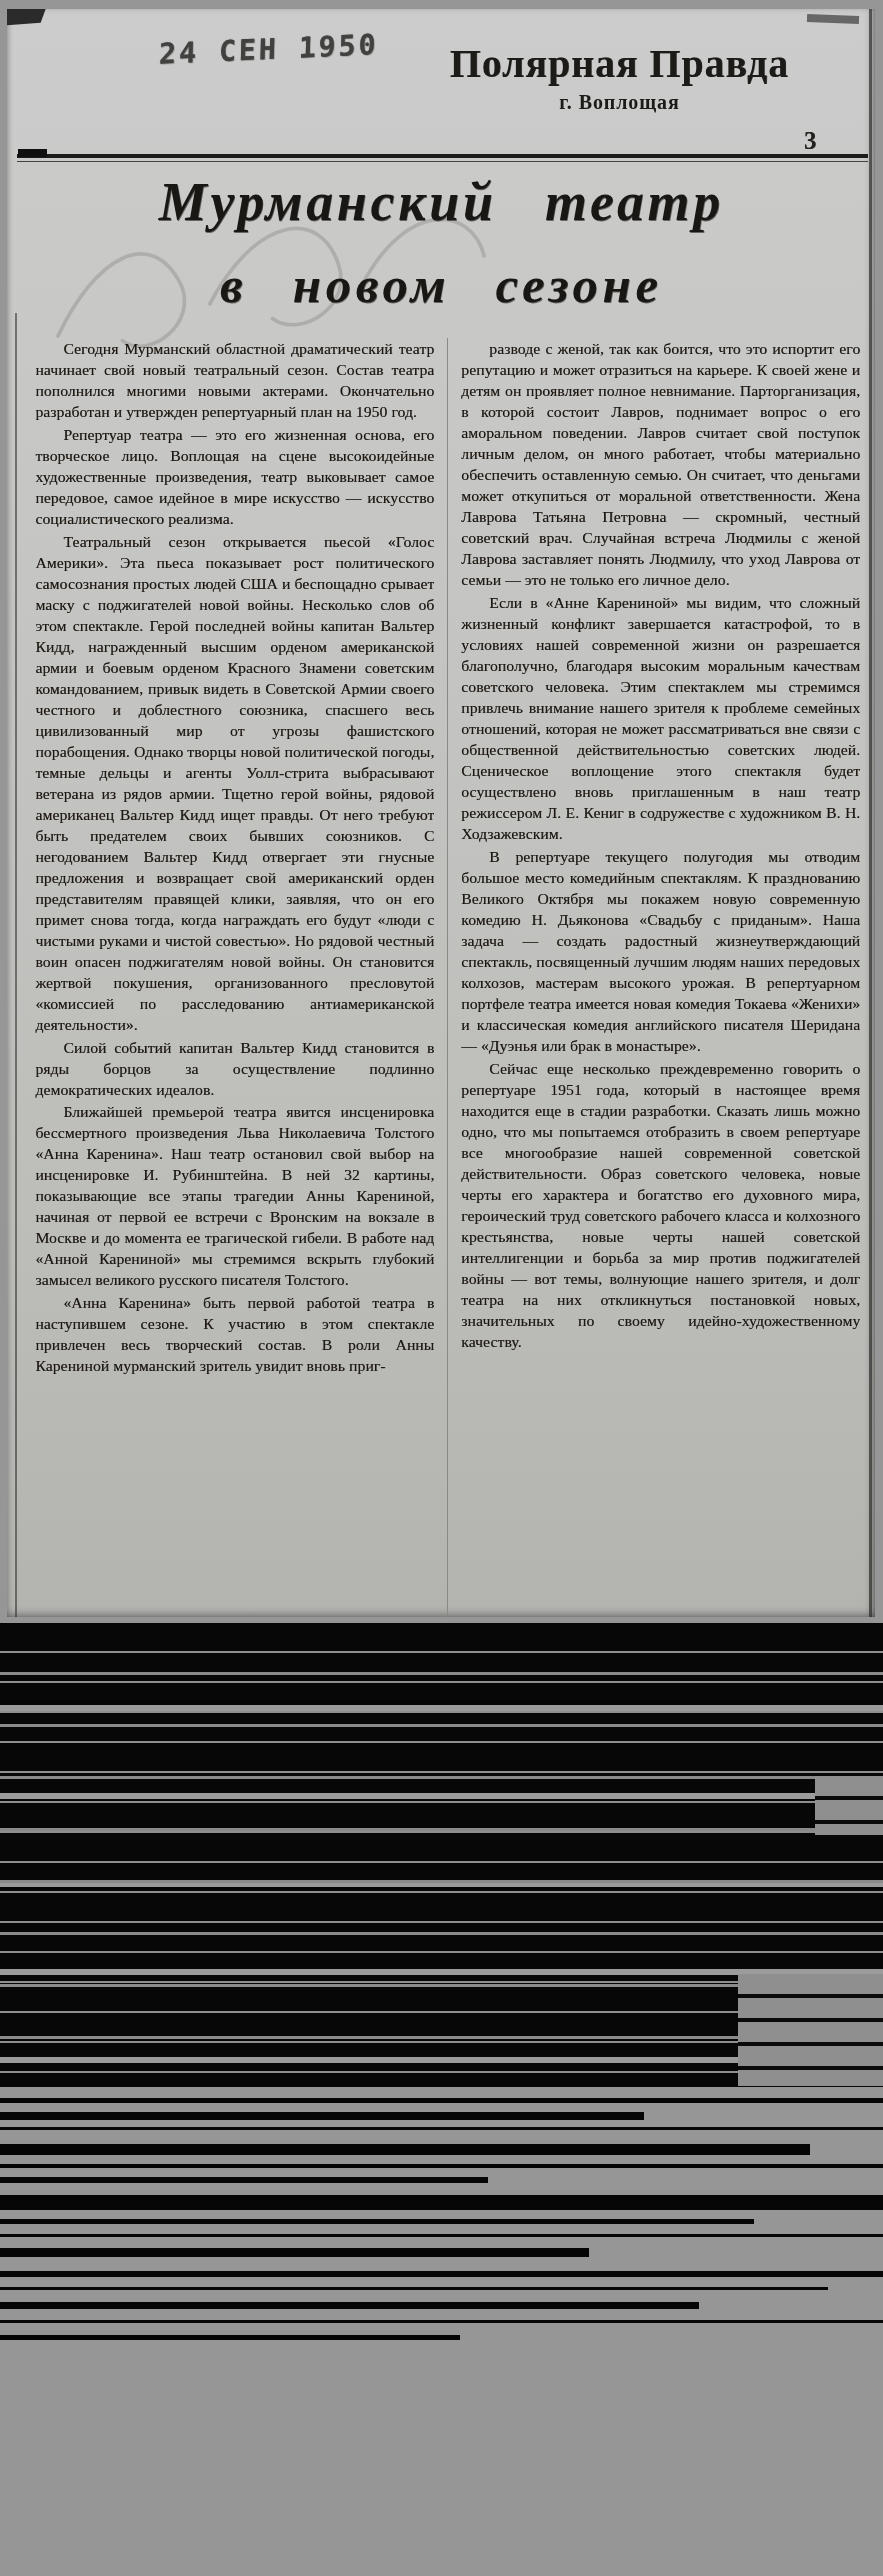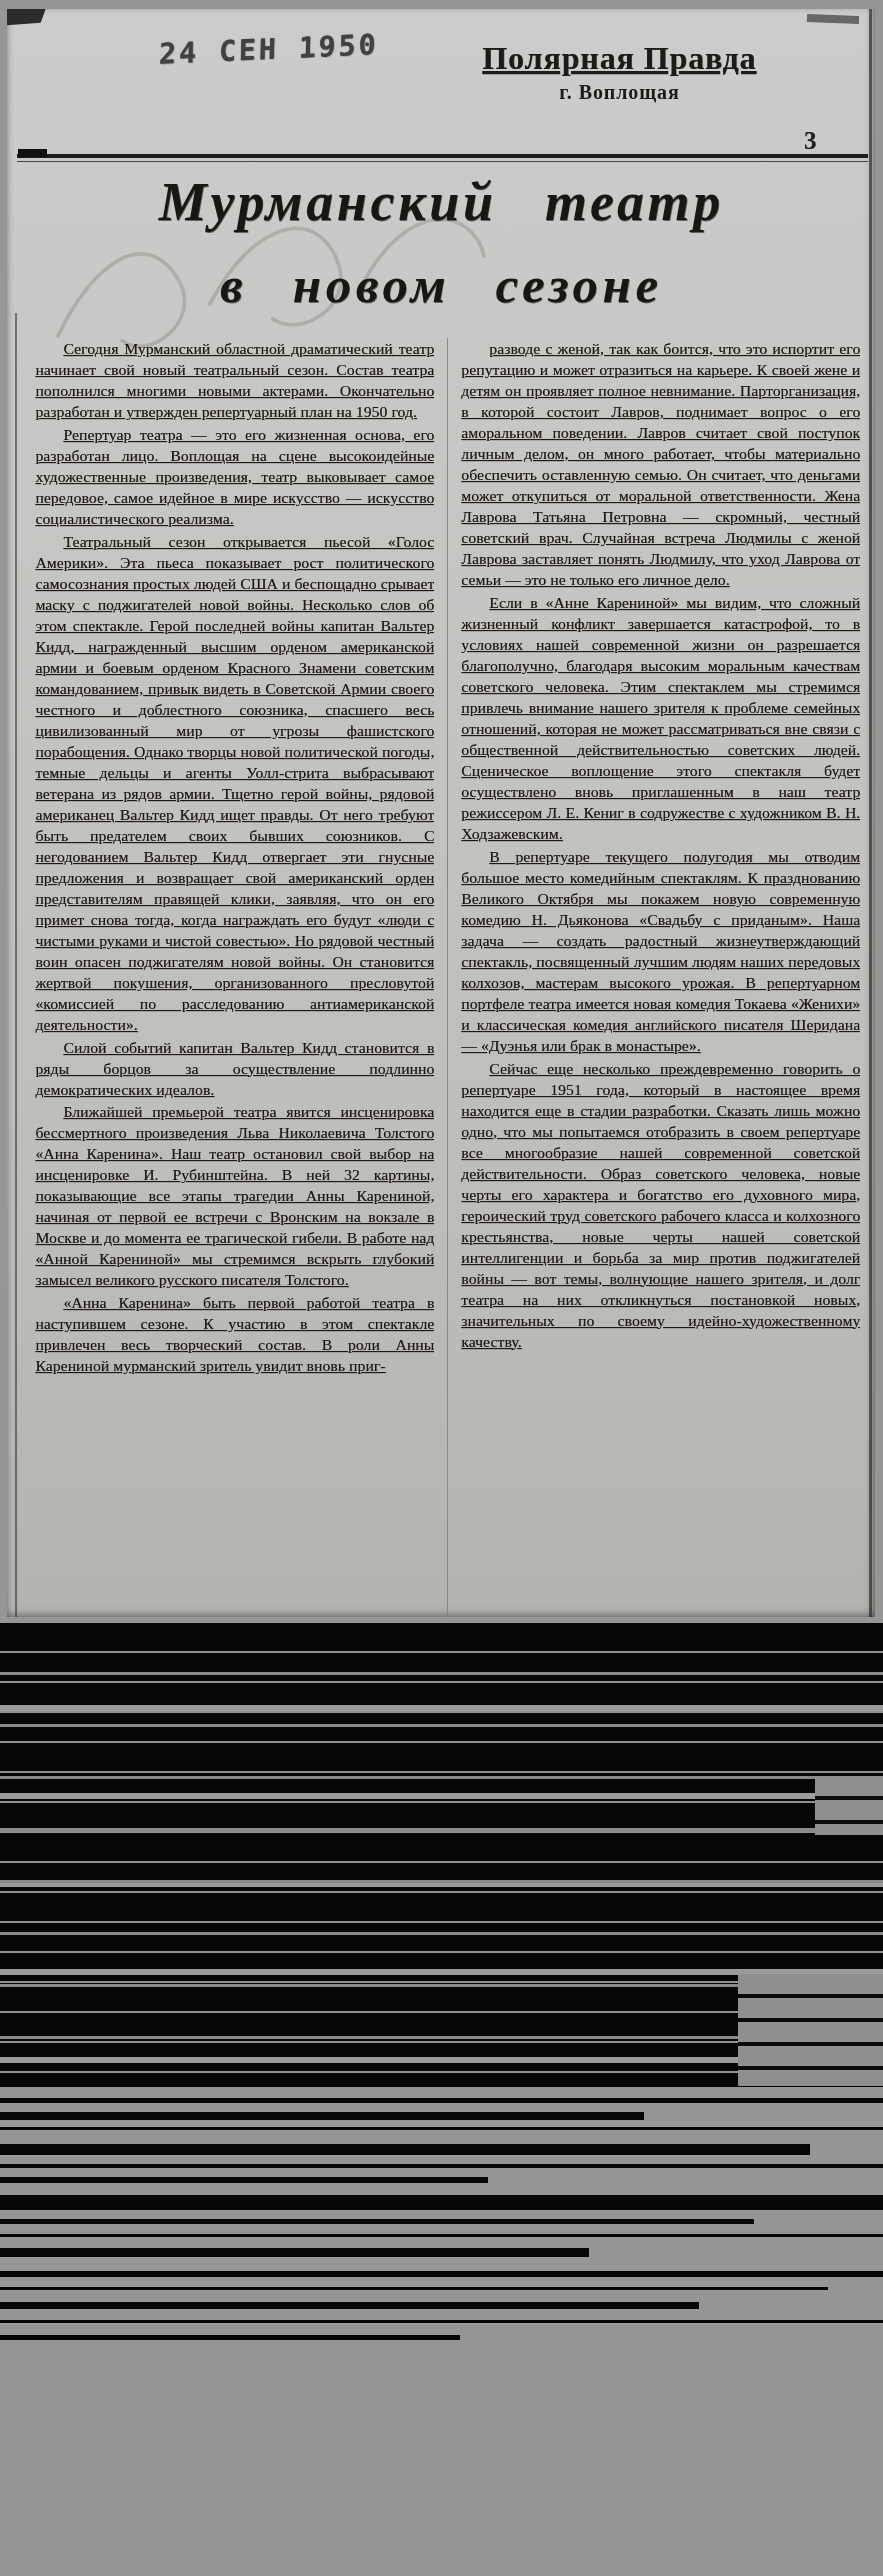--- a/index.html
+++ b/index.html
@@ -15,21 +15,21 @@
   .corner-mark-right{position:absolute;right:16.6px;top:5.5px;width:52px;height:8.3px;background:#4d4d4d;
             transform:rotate(2deg);opacity:.8;}
   .left-edge-line{position:absolute;left:7.4px;top:304px;bottom:0;width:1.8px;background:rgba(40,40,38,.55);}
   .right-edge-line{position:absolute;right:3.7px;top:0;bottom:0;width:2.8px;background:rgba(35,35,33,.65);}
 
   .stamp{position:absolute;left:152px;top:24px;
          font-family:"DejaVu Sans Mono",monospace;font-weight:bold;font-size:28.5px;letter-spacing:2.8px;
          color:#2e2e2c;transform:rotate(-2.5deg) skewX(-4deg);
          text-shadow:0 0 0.9px rgba(46,46,44,.8), 0.9px 0.9px 0 rgba(46,46,44,.25);opacity:.88;}
   .masthead{position:absolute;left:442px;top:31px;width:340px;text-align:center;color:#1d1b17;}
-  .paper-title{font-size:32px;font-weight:bold;letter-spacing:0.9px;text-shadow:0.4px 0.4px 0 rgba(20,18,14,.6);text-decoration:underline;}
+  .paper-title{font-size:40px;font-weight:bold;letter-spacing:0.9px;text-shadow:0.4px 0.4px 0 rgba(20,18,14,.6);}
   .paper-city{font-size:20px;font-weight:bold;margin-top:3.7px;letter-spacing:0.9px;}
   .page-num{position:absolute;right:59px;top:118px;font-size:25px;font-weight:bold;color:#242220;
             text-shadow:0.4px 0.4px 0 rgba(20,18,14,.5);}
 
   .rule-wrap{position:absolute;left:9.2px;right:7.4px;top:145px;}
   .rule-cap{position:absolute;left:1.8px;top:-5.5px;width:29px;height:8.3px;background:#101010;}
   .rule-main{height:3.7px;background:#1c1c1a;}
   .rule-thin{height:0.9px;background:#43433f;margin-top:2.8px;}
 
   .handwriting{position:absolute;left:28px;top:129px;width:497px;height:258px;opacity:.22;pointer-events:none;}
@@ -39,21 +39,21 @@
   .headline-line1{display:block;font-size:54px;letter-spacing:3.7px;word-spacing:31px;
             text-shadow:0.6px 0.6px 0 rgba(18,16,12,.55);}
   .headline-line2{display:block;font-size:51px;letter-spacing:4.6px;word-spacing:28px;margin-top:23px;
             text-shadow:0.6px 0.6px 0 rgba(18,16,12,.55);}
 
   .columns{position:absolute;left:28px;right:14.7px;top:329px;bottom:0;display:flex;overflow:hidden;}
   .col{width:399px;overflow:hidden;color:#1d1812;}
   .col-divider{width:0.9px;background:#8a8a85;margin:0 13px;flex:none;}
   .col p{margin:0 0 1.8px 0;text-indent:28px;text-align:justify;
          font-size:15.6px;line-height:21px;letter-spacing:0.1px;
-         text-shadow:0.3px 0.3px 0 rgba(25,20,14,.55);text-decoration:underline;}
+         text-shadow:0.3px 0.3px 0 rgba(25,20,14,.55);}
 
   
   .glitch-dense{position:absolute;left:0;top:1623px;width:883px;height:464px;background-color:#070707;
       background-image:
         repeating-linear-gradient(180deg,transparent 0 28.5px,#8f8f8f 28.5px 30px),
         repeating-linear-gradient(180deg,transparent 0 49px,#8a8a8a 49px 52px),
         repeating-linear-gradient(180deg,transparent 0 82px,#9b9b9b 82px 88px);}
   .glitch-patch{position:absolute;background:#8f8f8f;
       background-image:repeating-linear-gradient(180deg,transparent 0 20px,#0a0a0a 20px 24px);}
   .bar{position:absolute;background:#060606;}
@@ -93,21 +93,21 @@
     </svg>
 
     <h1 class="headline">
       <span class="headline-line1">Мурманский театр</span>
       <span class="headline-line2">в новом сезоне</span>
     </h1>
 
     <div class="columns">
       <div class="col">
           <p>Сегодня Мурманский областной драматический театр начинает свой новый театральный сезон. Состав театра пополнился многими новыми актерами. Окончательно разработан и утвержден репертуарный план на 1950 год.</p>
-          <p>Репертуар театра — это его жизненная основа, его разработан лицо. Воплощая на сцене высокоидейные художественные произведения, театр выковывает самое передовое, самое идейное в мире искусство — искусство социалистического реализма.</p>
+          <p>Репертуар театра — это его жизненная основа, его творческое лицо. Воплощая на сцене высокоидейные художественные произведения, театр выковывает самое передовое, самое идейное в мире искусство — искусство социалистического реализма.</p>
           <p>Театральный сезон открывается пьесой «Голос Америки». Эта пьеса показывает рост политического самосознания простых людей США и беспощадно срывает маску с поджигателей новой войны. Несколько слов об этом спектакле. Герой последней войны капитан Вальтер Кидд, награжденный высшим орденом американской армии и боевым орденом Красного Знамени советским командованием, привык видеть в Советской Армии своего честного и доблестного союзника, спасшего весь цивилизованный мир от угрозы фашистского порабощения. Однако творцы новой политической погоды, темные дельцы и агенты Уолл-стрита выбрасывают ветерана из рядов армии. Тщетно герой войны, рядовой американец Вальтер Кидд ищет правды. От него требуют быть предателем своих бывших союзников. С негодованием Вальтер Кидд отвергает эти гнусные предложения и возвращает свой американский орден представителям правящей клики, заявляя, что он его примет снова тогда, когда награждать его будут «люди с чистыми руками и чистой совестью». Но рядовой честный воин опасен поджигателям новой войны. Он становится жертвой покушения, организованного пресловутой «комиссией по расследованию антиамериканской деятельности».</p>
           <p>Силой событий капитан Вальтер Кидд становится в ряды борцов за осуществление подлинно демократических идеалов.</p>
           <p>Ближайшей премьерой театра явится инсценировка бессмертного произведения Льва Николаевича Толстого «Анна Каренина». Наш театр остановил свой выбор на инсценировке И. Рубинштейна. В ней 32 картины, показывающие все этапы трагедии Анны Карениной, начиная от первой ее встречи с Вронским на вокзале в Москве и до момента ее трагической гибели. В работе над «Анной Карениной» мы стремимся вскрыть глубокий замысел великого русского писателя Толстого.</p>
           <p>«Анна Каренина» быть первой работой театра в наступившем сезоне. К участию в этом спектакле привлечен весь творческий состав. В роли Анны Карениной мурманский зритель увидит вновь приг-</p>
         </div>
       <div class="col-divider"></div>
       <div class="col">
           <p>разводе с женой, так как боится, что это испортит его репутацию и может отразиться на карьере. К своей жене и детям он проявляет полное невнимание. Парторганизация, в которой состоит Лавров, поднимает вопрос о его аморальном поведении. Лавров считает свой поступок личным делом, он много работает, чтобы материально обеспечить оставленную семью. Он считает, что деньгами может откупиться от моральной ответственности. Жена Лаврова Татьяна Петровна — скромный, честный советский врач. Случайная встреча Людмилы с женой Лаврова заставляет понять Людмилу, что уход Лаврова от семьи — это не только его личное дело.</p>
           <p>Если в «Анне Карениной» мы видим, что сложный жизненный конфликт завершается катастрофой, то в условиях нашей современной жизни он разрешается благополучно, благодаря высоким моральным качествам советского человека. Этим спектаклем мы стремимся привлечь внимание нашего зрителя к проблеме семейных отношений, которая не может рассматриваться вне связи с общественной действительностью советских людей. Сценическое воплощение этого спектакля будет осуществлено вновь приглашенным в наш театр режиссером Л. Е. Кениг в содружестве с художником В. Н. Ходзажевским.</p>
           <p>В репертуаре текущего полугодия мы отводим большое место комедийным спектаклям. К празднованию Великого Октября мы покажем новую современную комедию Н. Дьяконова «Свадьбу с приданым». Наша задача — создать радостный жизнеутверждающий спектакль, посвященный лучшим людям наших передовых колхозов, мастерам высокого урожая. В репертуарном портфеле театра имеется новая комедия Токаева «Женихи» и классическая комедия английского писателя Шеридана — «Дуэнья или брак в монастыре».</p>

